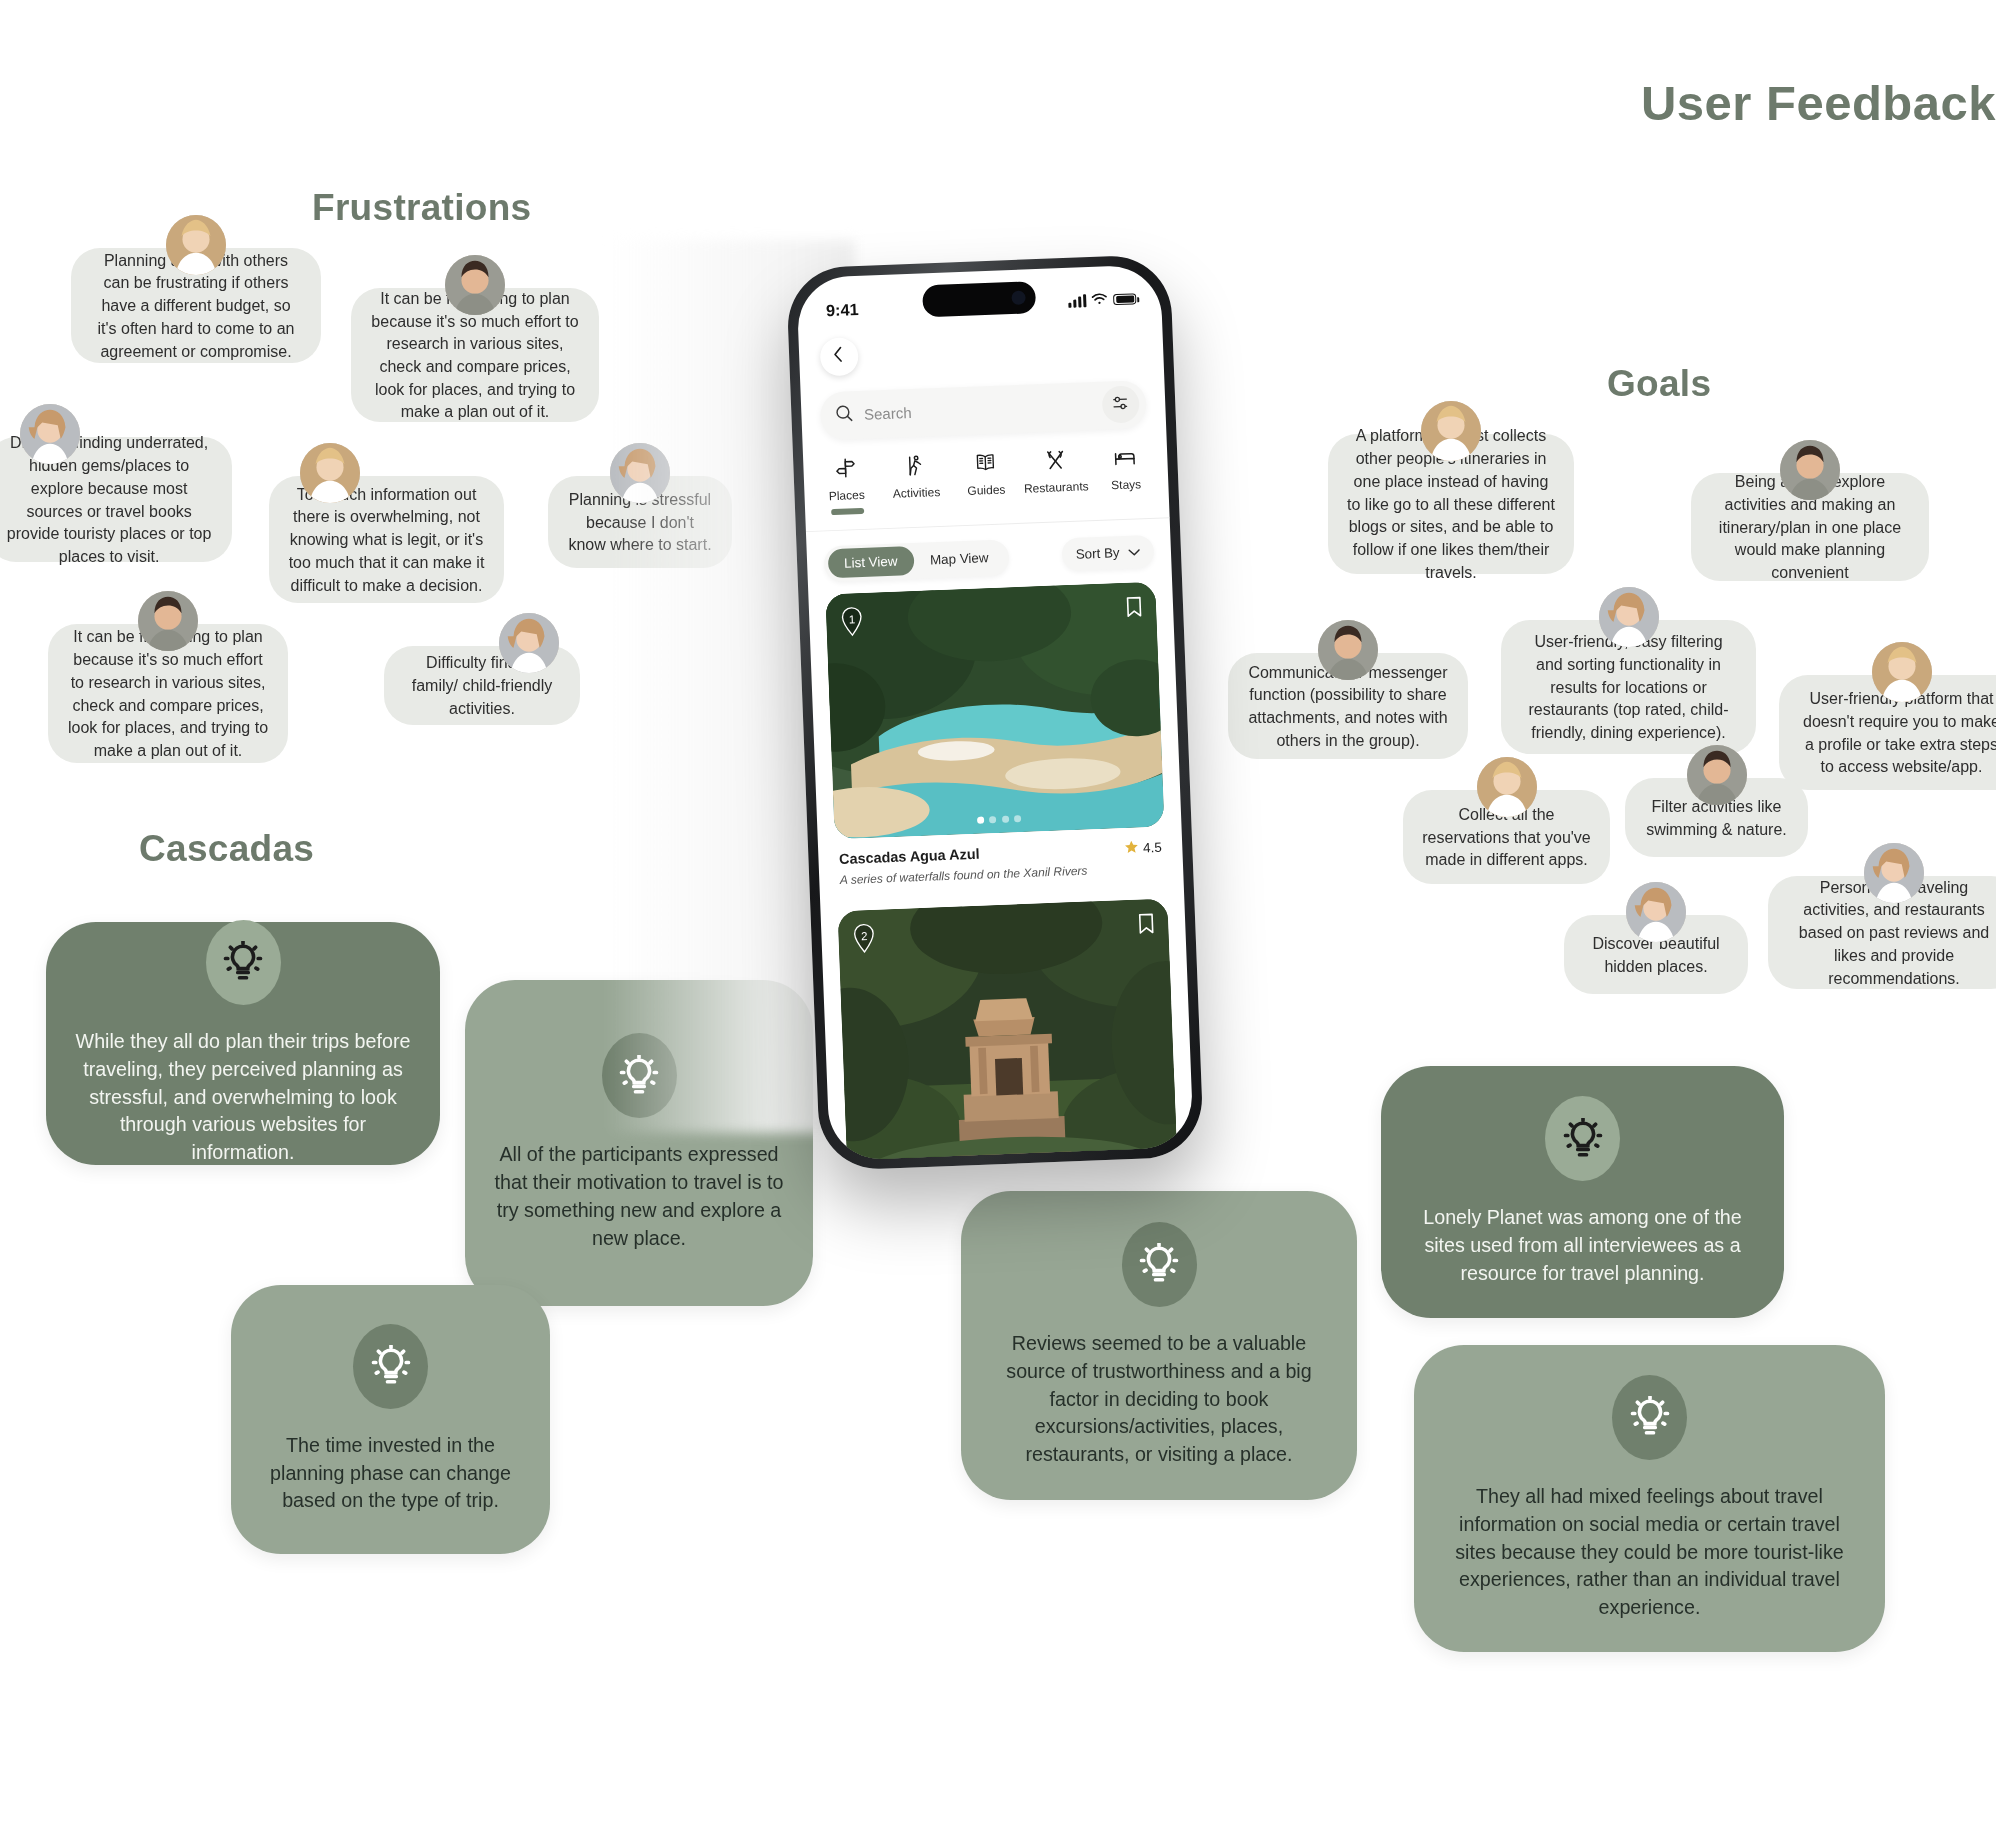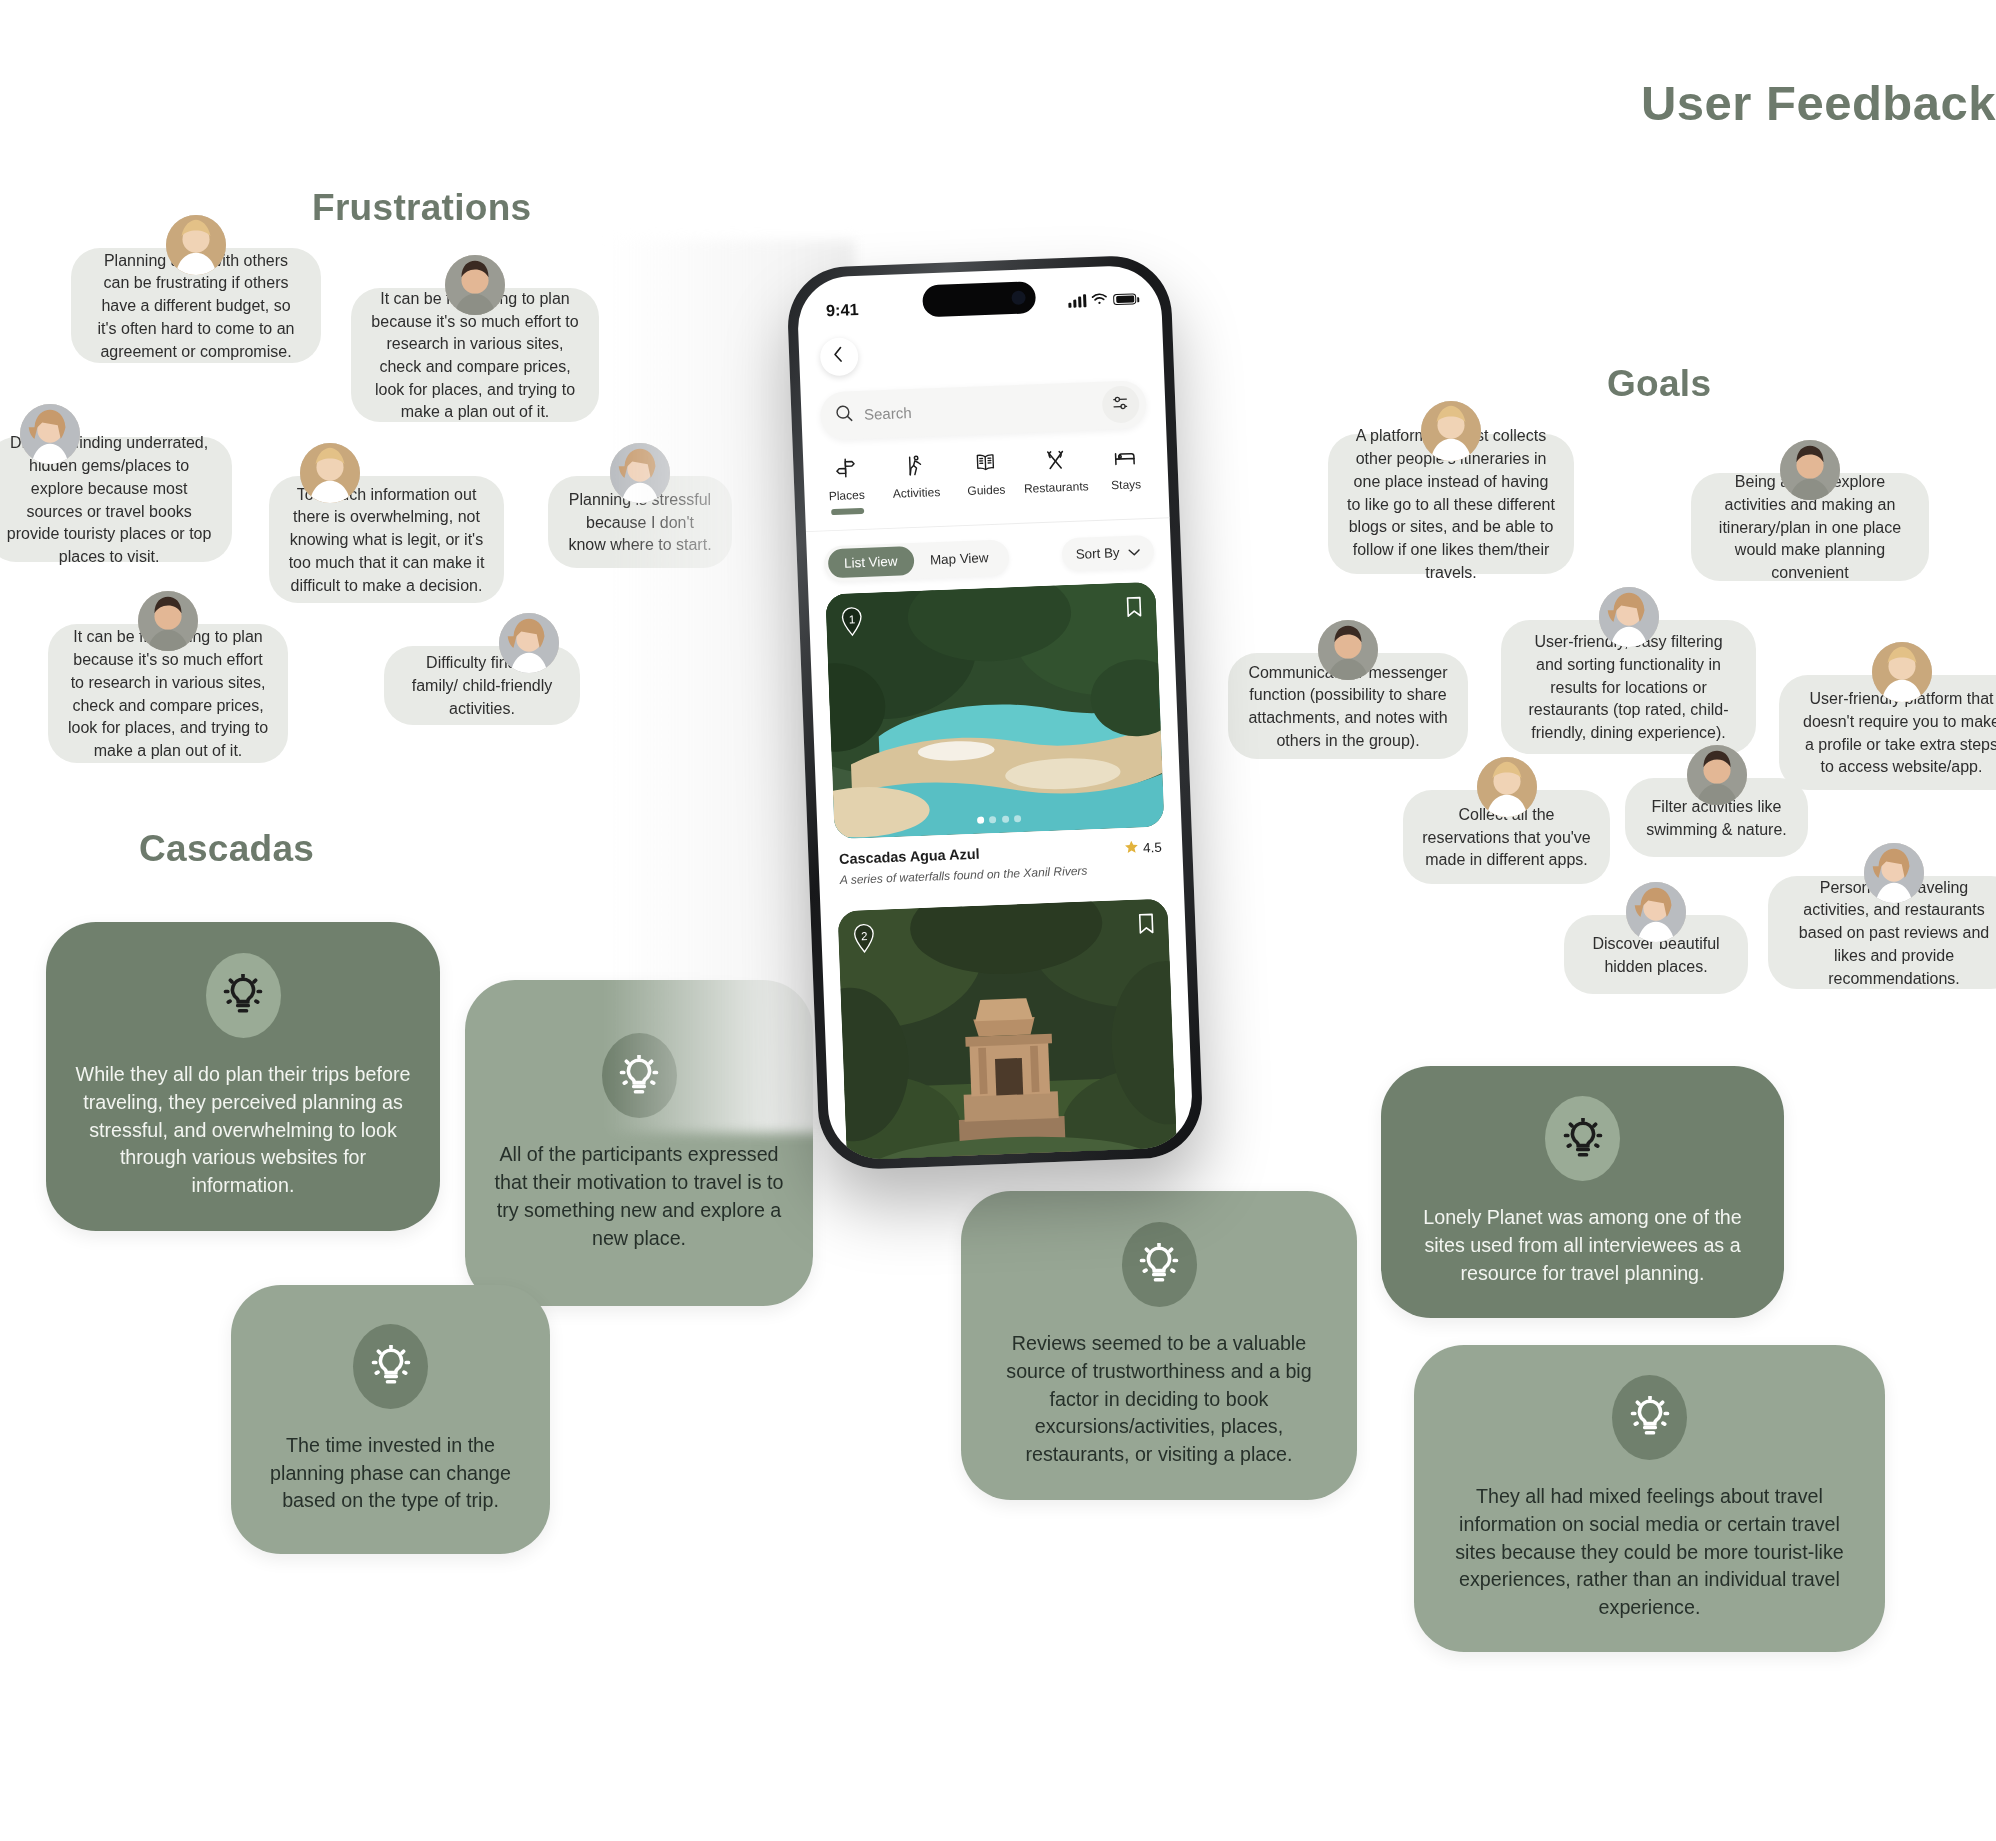--- a/index.html
+++ b/index.html
@@ -437,21 +437,21 @@
       <svg viewBox="0 0 62 62">
           <rect width="62" height="62" fill="#b9bcc0"></rect>
           <circle cx="31" cy="27" r="13" fill="#f0cfb4"></circle>
           <path d="M12 62c2-14 11-21 19-21s17 7 19 21z" fill="#ffffff"></path>
           <path d="M15 24c1-13 9-18 16-18s15 5 16 18c-2 9-5 12-5 12l-3-14-16-3-5 5-3 12s-5-3-6-12z" fill="#c79a6c"></path>
         </svg>
     </div>
     <div class="txt">Personalize traveling activities, and restaurants based on past reviews and likes and provide recommendations.</div>
   </div>
 
-  <div class="pattern-card dark" style="left:46px; top:922px; width:394px; height:309px;">
+  <div class="pattern-card dark" style="left:46px; top:922px; width:394px; height:243px;">
     <div class="bulb">
       <svg viewBox="0 0 24 24">
           <path d="M9 18h6M10 21h4M12 3a6 6 0 0 0-3.6 10.8c.6.5.9 1.2.9 2h5.4c0-.8.3-1.5.9-2A6 6 0 0 0 12 3z"></path>
           <path d="M12 0.4v1.2M4.8 3.6l.9.9M19.2 3.6l-.9.9M2 10h1.3M20.7 10H22M3.6 16.1l1-.6M20.4 16.1l-1-.6"></path>
         </svg>
     </div>
     <div>While they all do plan their trips before traveling, they perceived planning as stressful, and overwhelming to look through various websites for information.</div>
   </div>
 
   <div class="pattern-card light" style="left:465px; top:980px; width:348px; height:326px;">

